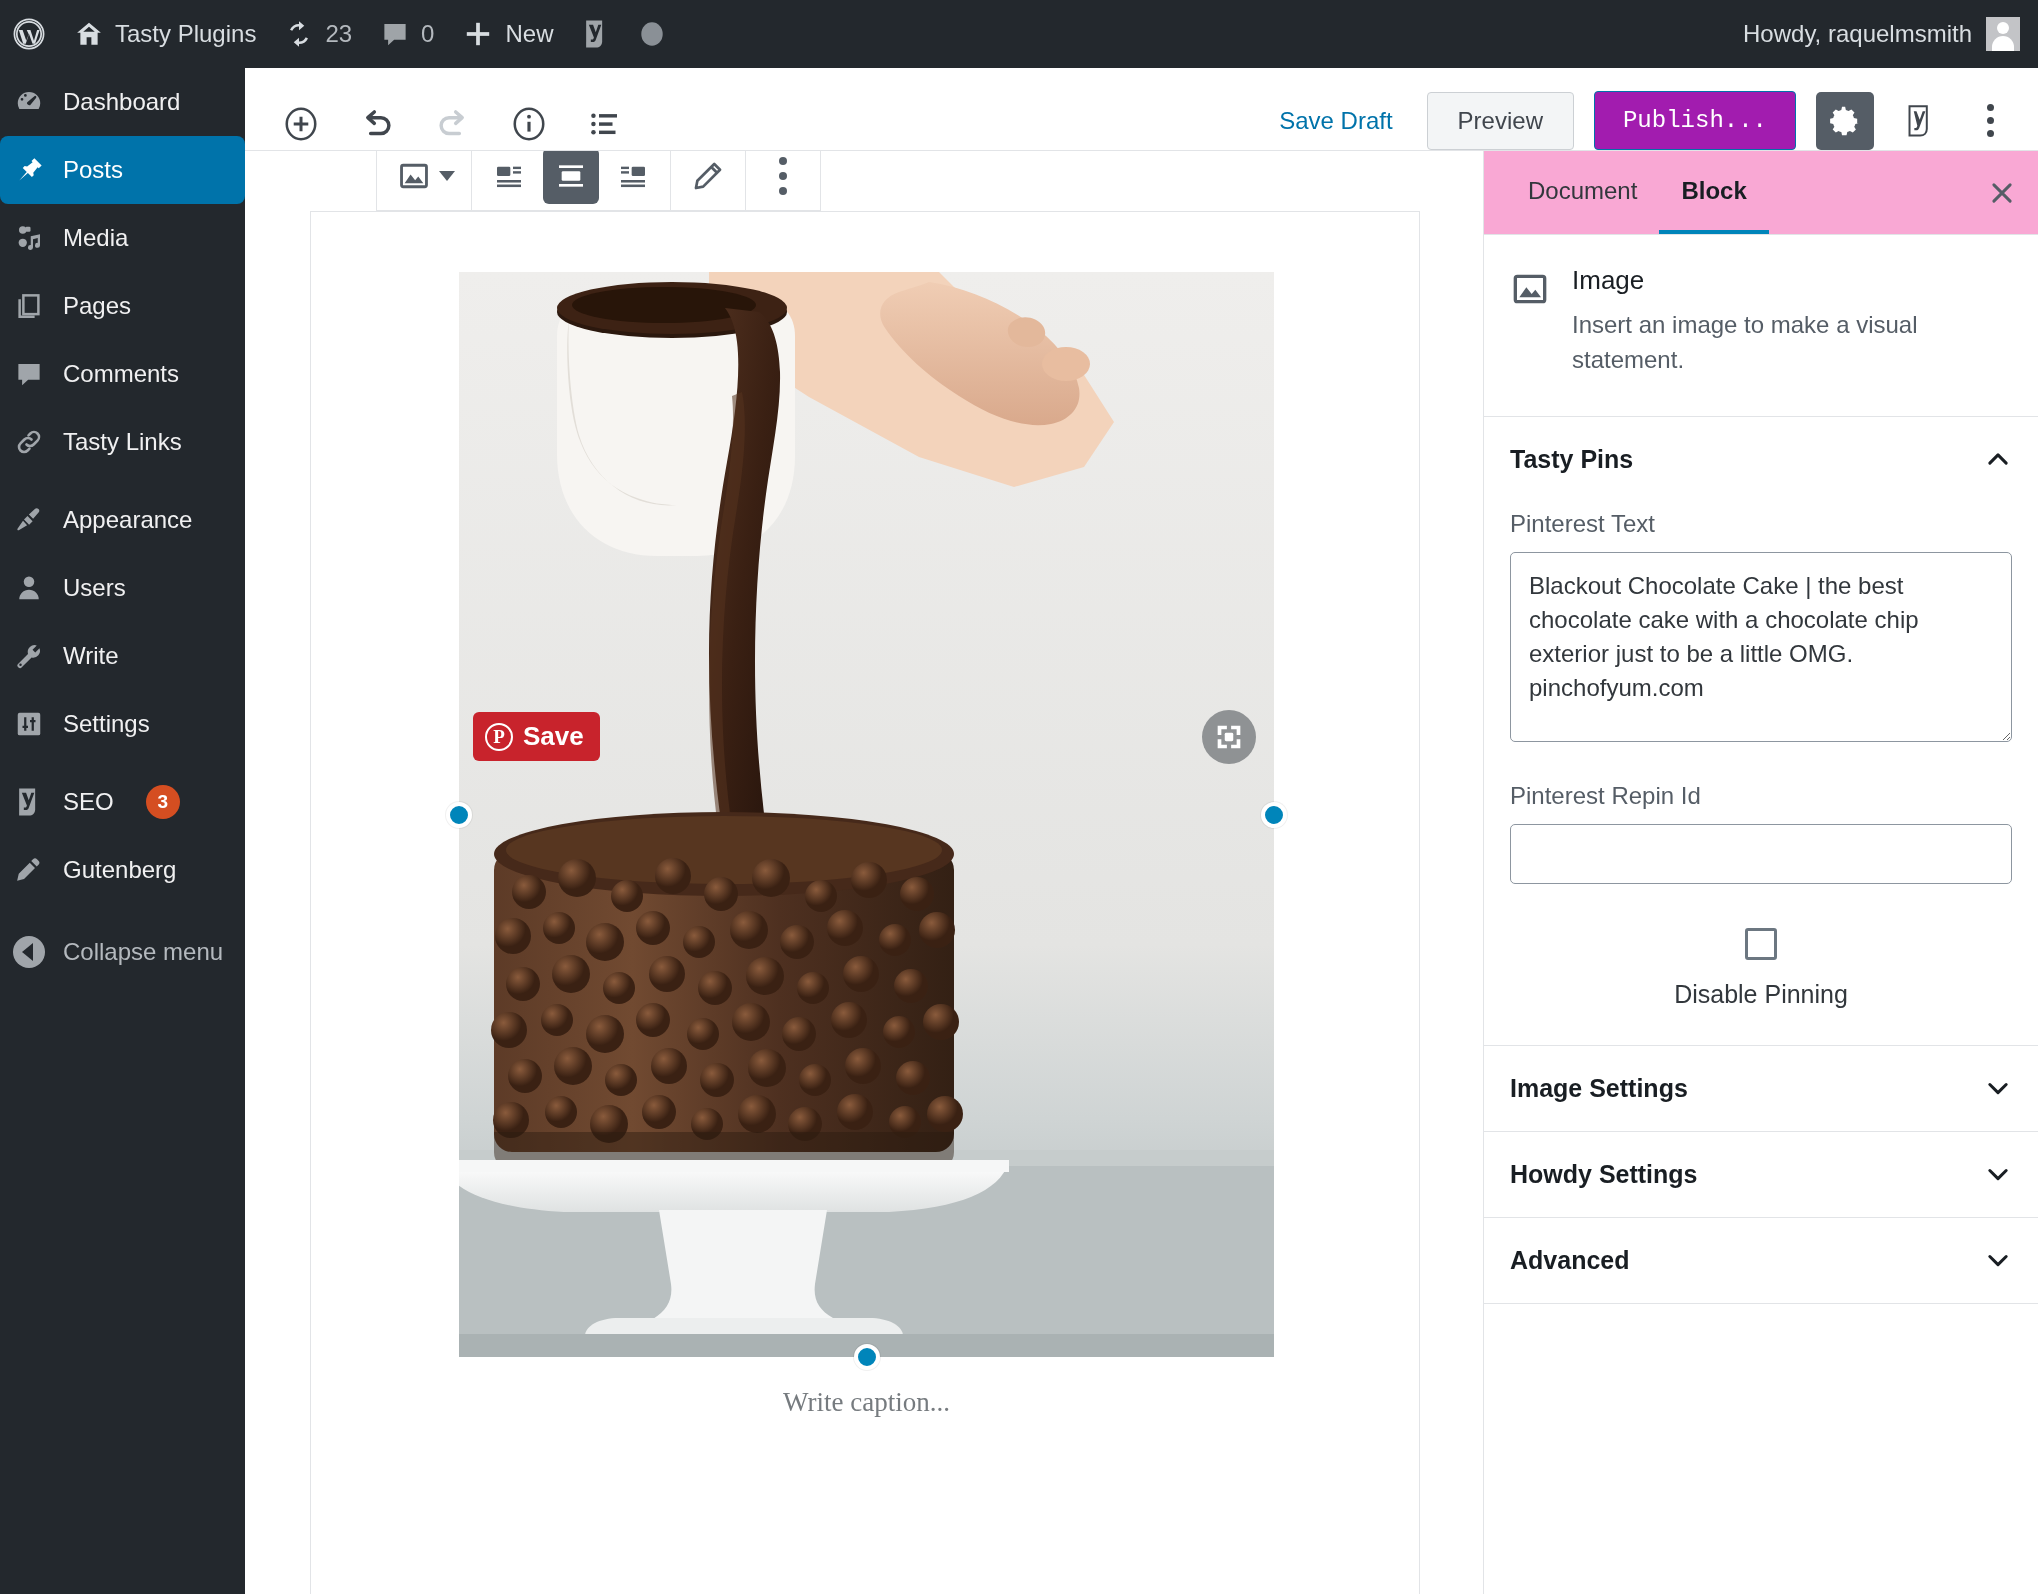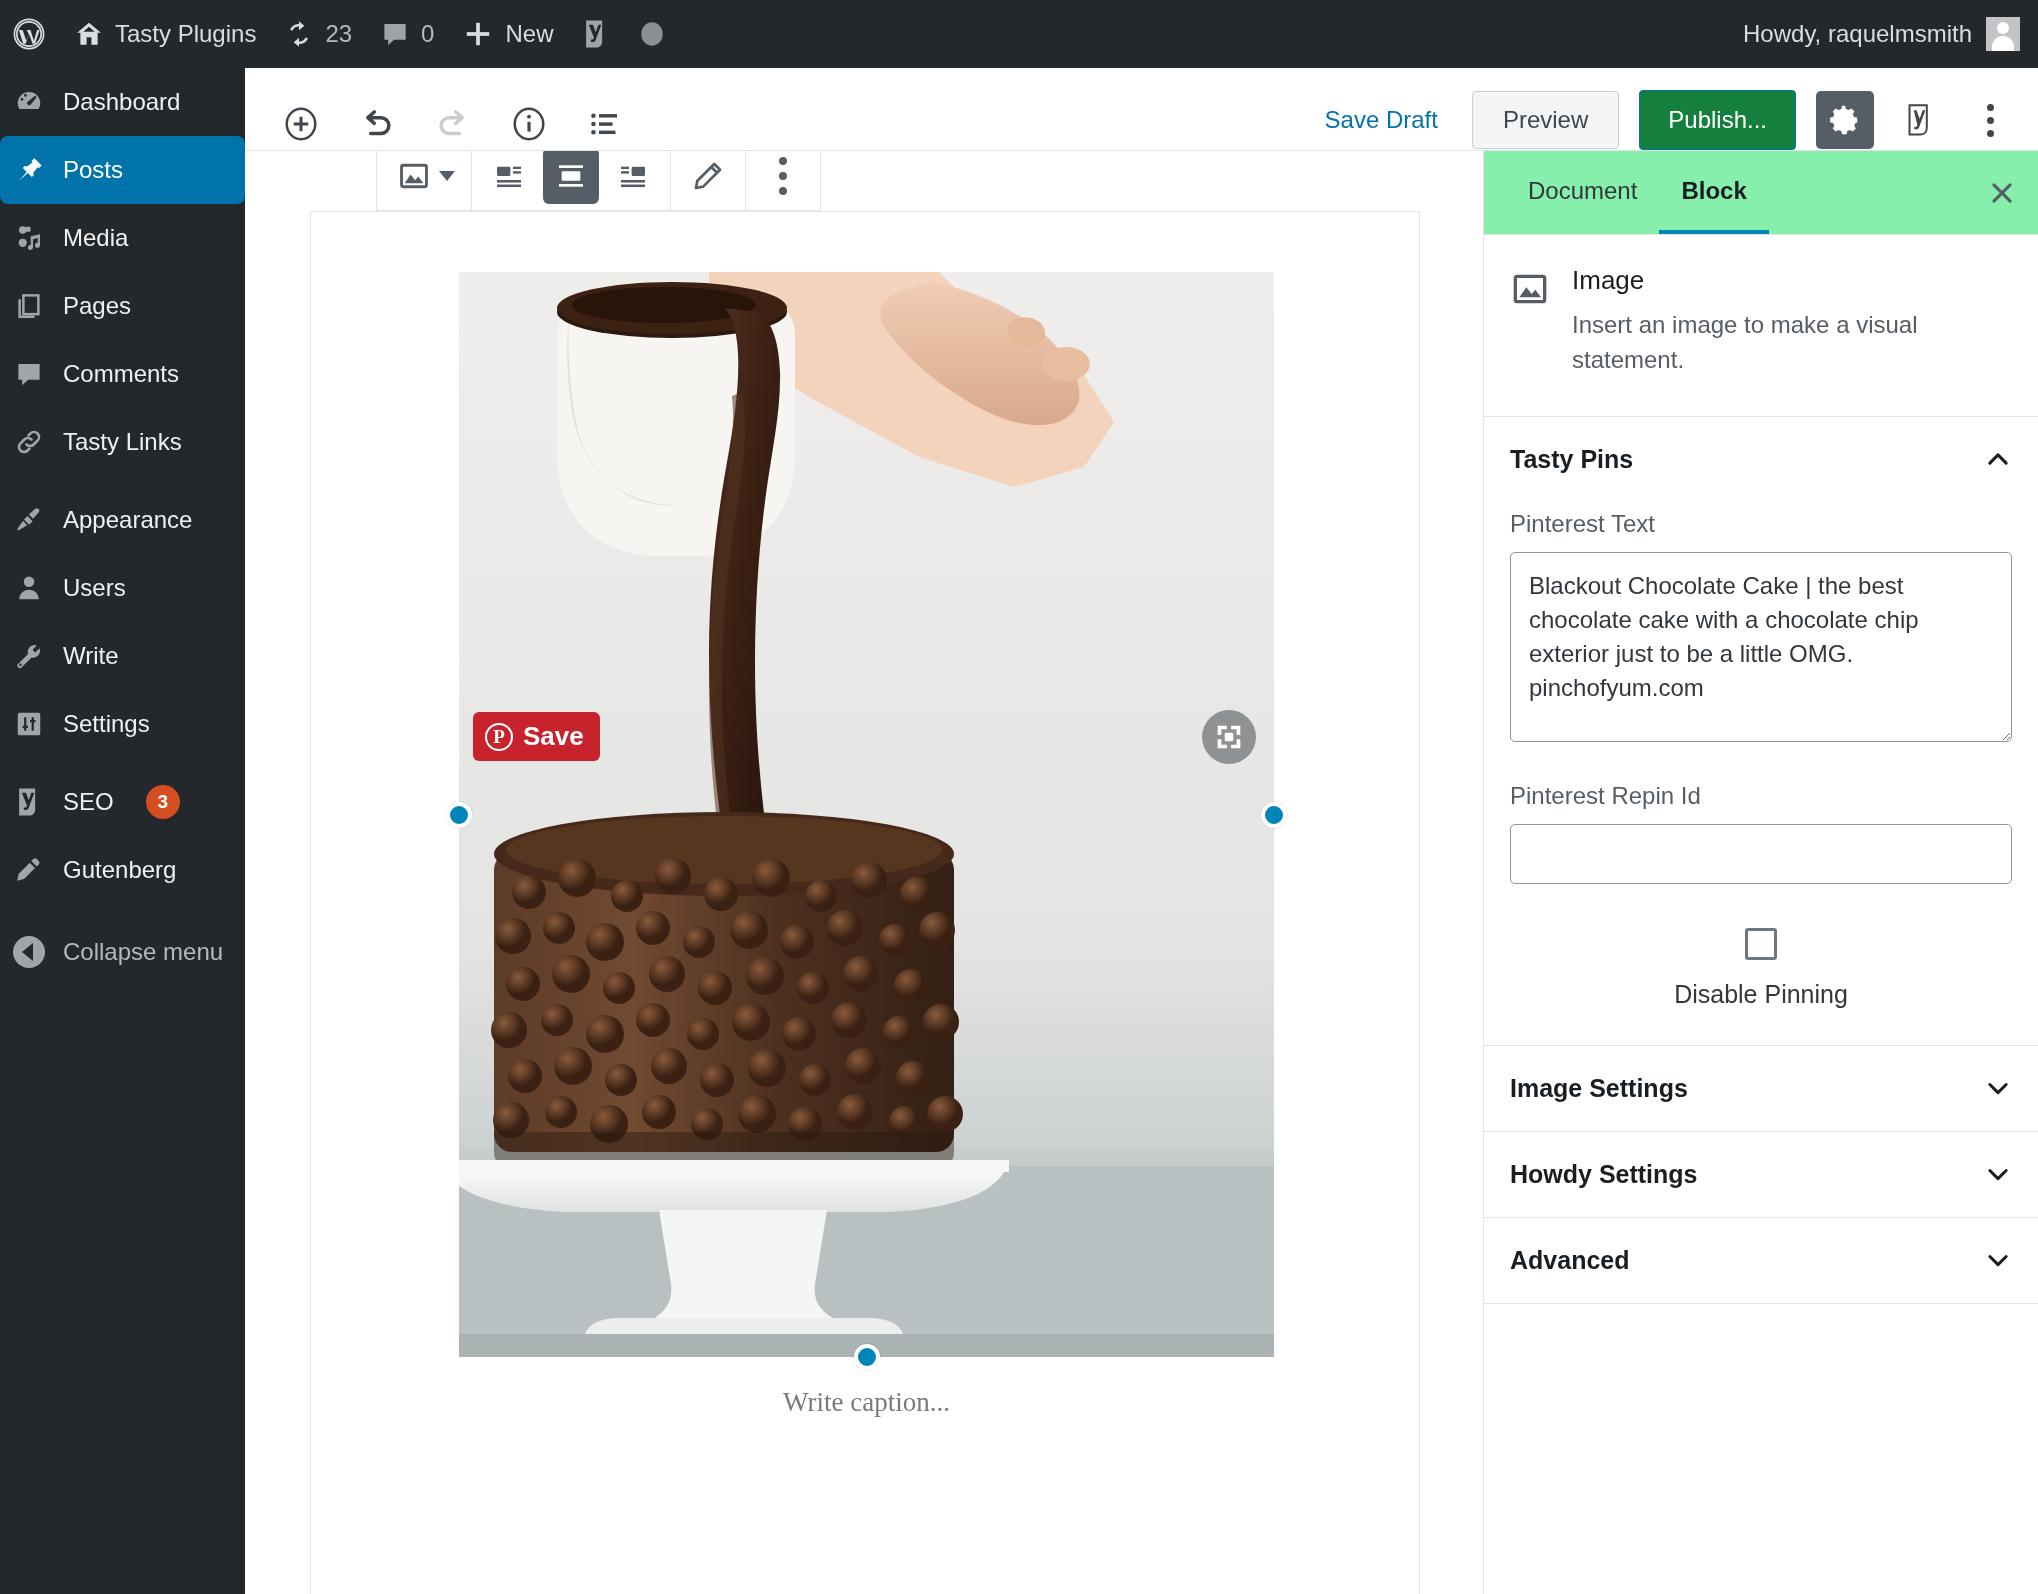--- a/index.html
+++ b/index.html
@@ -125,24 +125,24 @@
     padding: 0 14px; background: none; border: none;
     font-family: "Liberation Sans", sans-serif;
   }
   .btn-preview {
     background: #f3f5f6; border: 1px solid #ccd0d4;
     border-radius: 4px; color: #40464d;
     font-size: 24px; padding: 14px 30px; cursor: pointer;
     font-family: "Liberation Sans", sans-serif;
   }
   .btn-publish {
-    background: #15803d; border: 1px solid #0073aa;
+    background: #a21caf; border: 1px solid #0073aa;
     border-radius: 4px; color: #fff;
     font-size: 24px; padding: 15px 28px; cursor: pointer;
-    font-family: Liberation Sans, sans-serif;
+    font-family: Liberation Mono, monospace;
   }
   .btn-gear {
     width: 58px; height: 58px; background: #555d66;
     border-radius: 5px; display: flex; align-items: center; justify-content: center;
     color: #fff; cursor: pointer;
   }
   .btn-yoast {
     width: 52px; height: 52px; display: flex; align-items: center; justify-content: center;
     cursor: pointer;
   }
@@ -249,21 +249,21 @@
   
   #rsidebar {
     position: absolute; top: 151px; left: 1483px;
     width: 555px; height: 1443px;
     background: #fff;
     border-left: 1px solid #e2e4e7;
     overflow: hidden;
     font-size: 24px; color: #191e23;
   }
   #rs-tabs {
-    height: 84px; background: #86efac;
+    height: 84px; background: #f9a8d4;
     border-bottom: 1px solid #e2e4e7;
     display: flex; align-items: stretch; padding-left: 22px;
   }
   .rs-tab {
     display: flex; align-items: center; padding: 0 22px;
     font-size: 24px; color: #32373c; cursor: pointer;
     border-bottom: 4px solid transparent;
     background: none; border-top: none; border-left: none; border-right: none;
     font-family: "Liberation Sans", sans-serif;
   }

